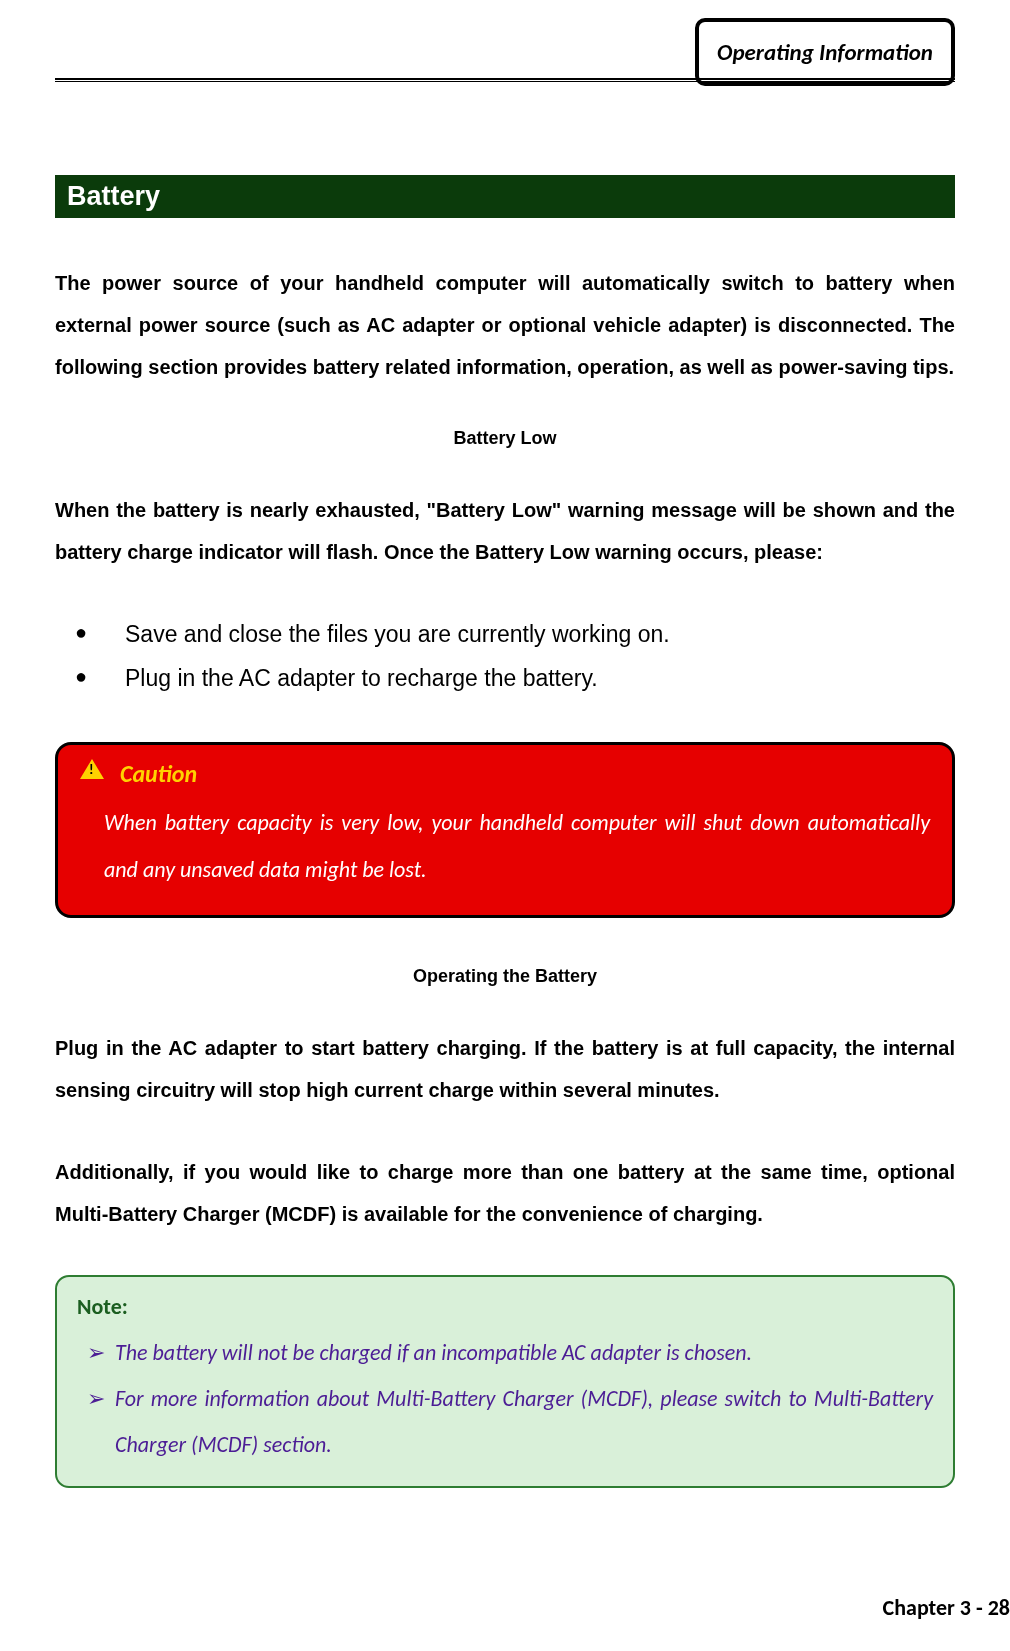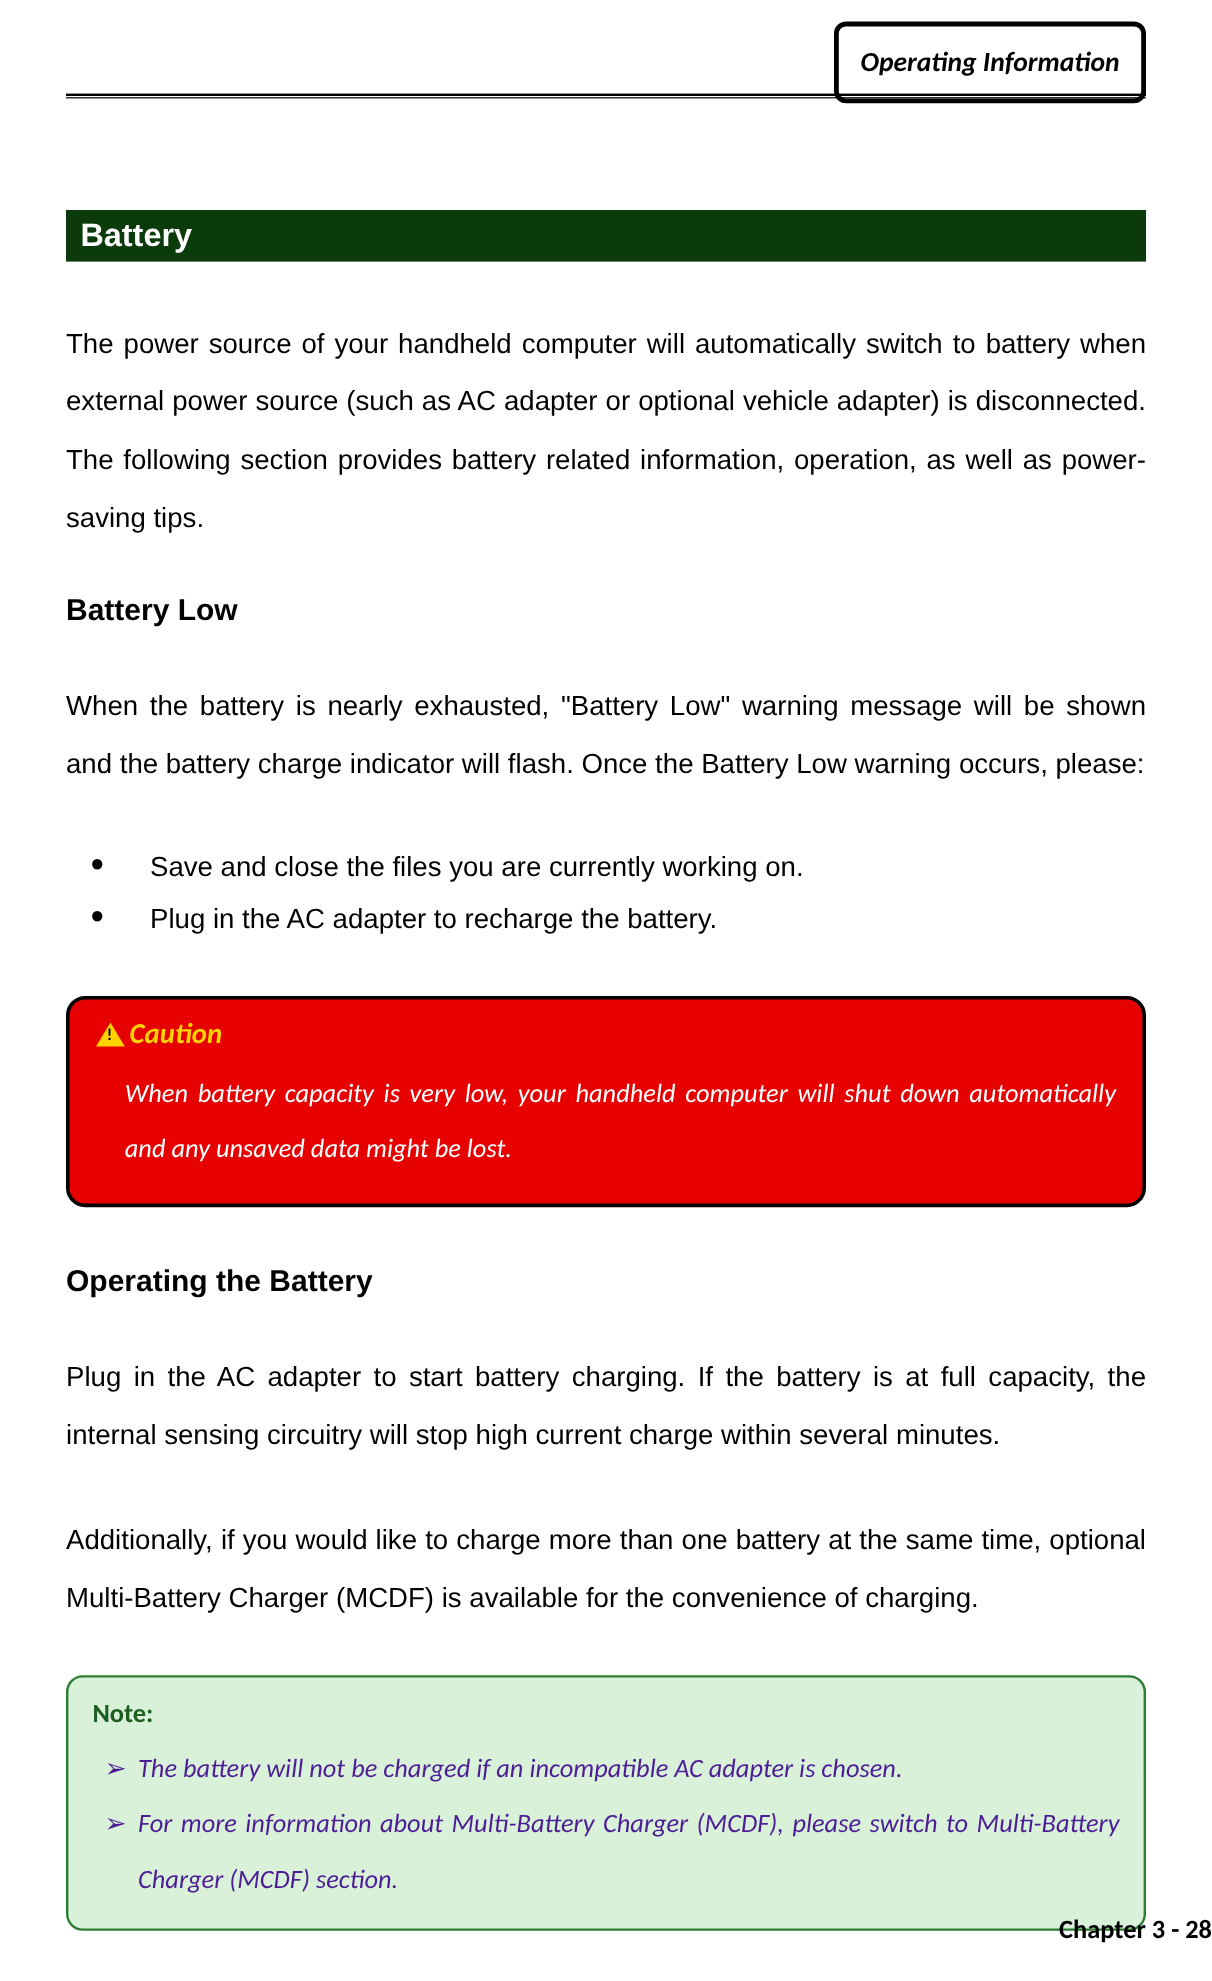--- a/index.html
+++ b/index.html
@@ -39,29 +39,31 @@
     }
     .section-title-bar {
       background: #0b3b0b;
       color: #fff;
       font-weight: bold;
       font-size: 27px;
       padding: 6px 12px;
       margin-bottom: 44px;
     }
     .para {
-      font-size: 23px;
+      font-size: 20px;
       line-height: 2.1;
       text-align: justify;
       margin-bottom: 40px;
+      font-weight: bold;
     }
     .sub-heading {
       font-weight: bold;
-      font-size: 25px;
+      font-size: 18px;
       margin-bottom: 40px;
+      text-align: center;
     }
     .bullets {
       list-style: none;
       padding-left: 40px;
       margin-bottom: 42px;
     }
     .bullets li {
       position: relative;
       font-size: 23px;
       line-height: 1.9;
@@ -76,22 +78,21 @@
     .caution-box {
       background: #e60000;
       border: 3px solid #000;
       border-radius: 16px;
       padding: 14px 22px 22px;
       margin-bottom: 48px;
       font-family: Calibri, Arial, sans-serif;
     }
     .caution-title-row {
       display: flex;
-      align-items: center;
-      gap: 4px;
+      gap: 16px;
       margin-bottom: 12px;
     }
     .warn-triangle {
       width: 0; height: 0;
       border-left: 12px solid transparent;
       border-right: 12px solid transparent;
       border-bottom: 20px solid #ffd200;
       position: relative;
     }
     .warn-triangle::after {

